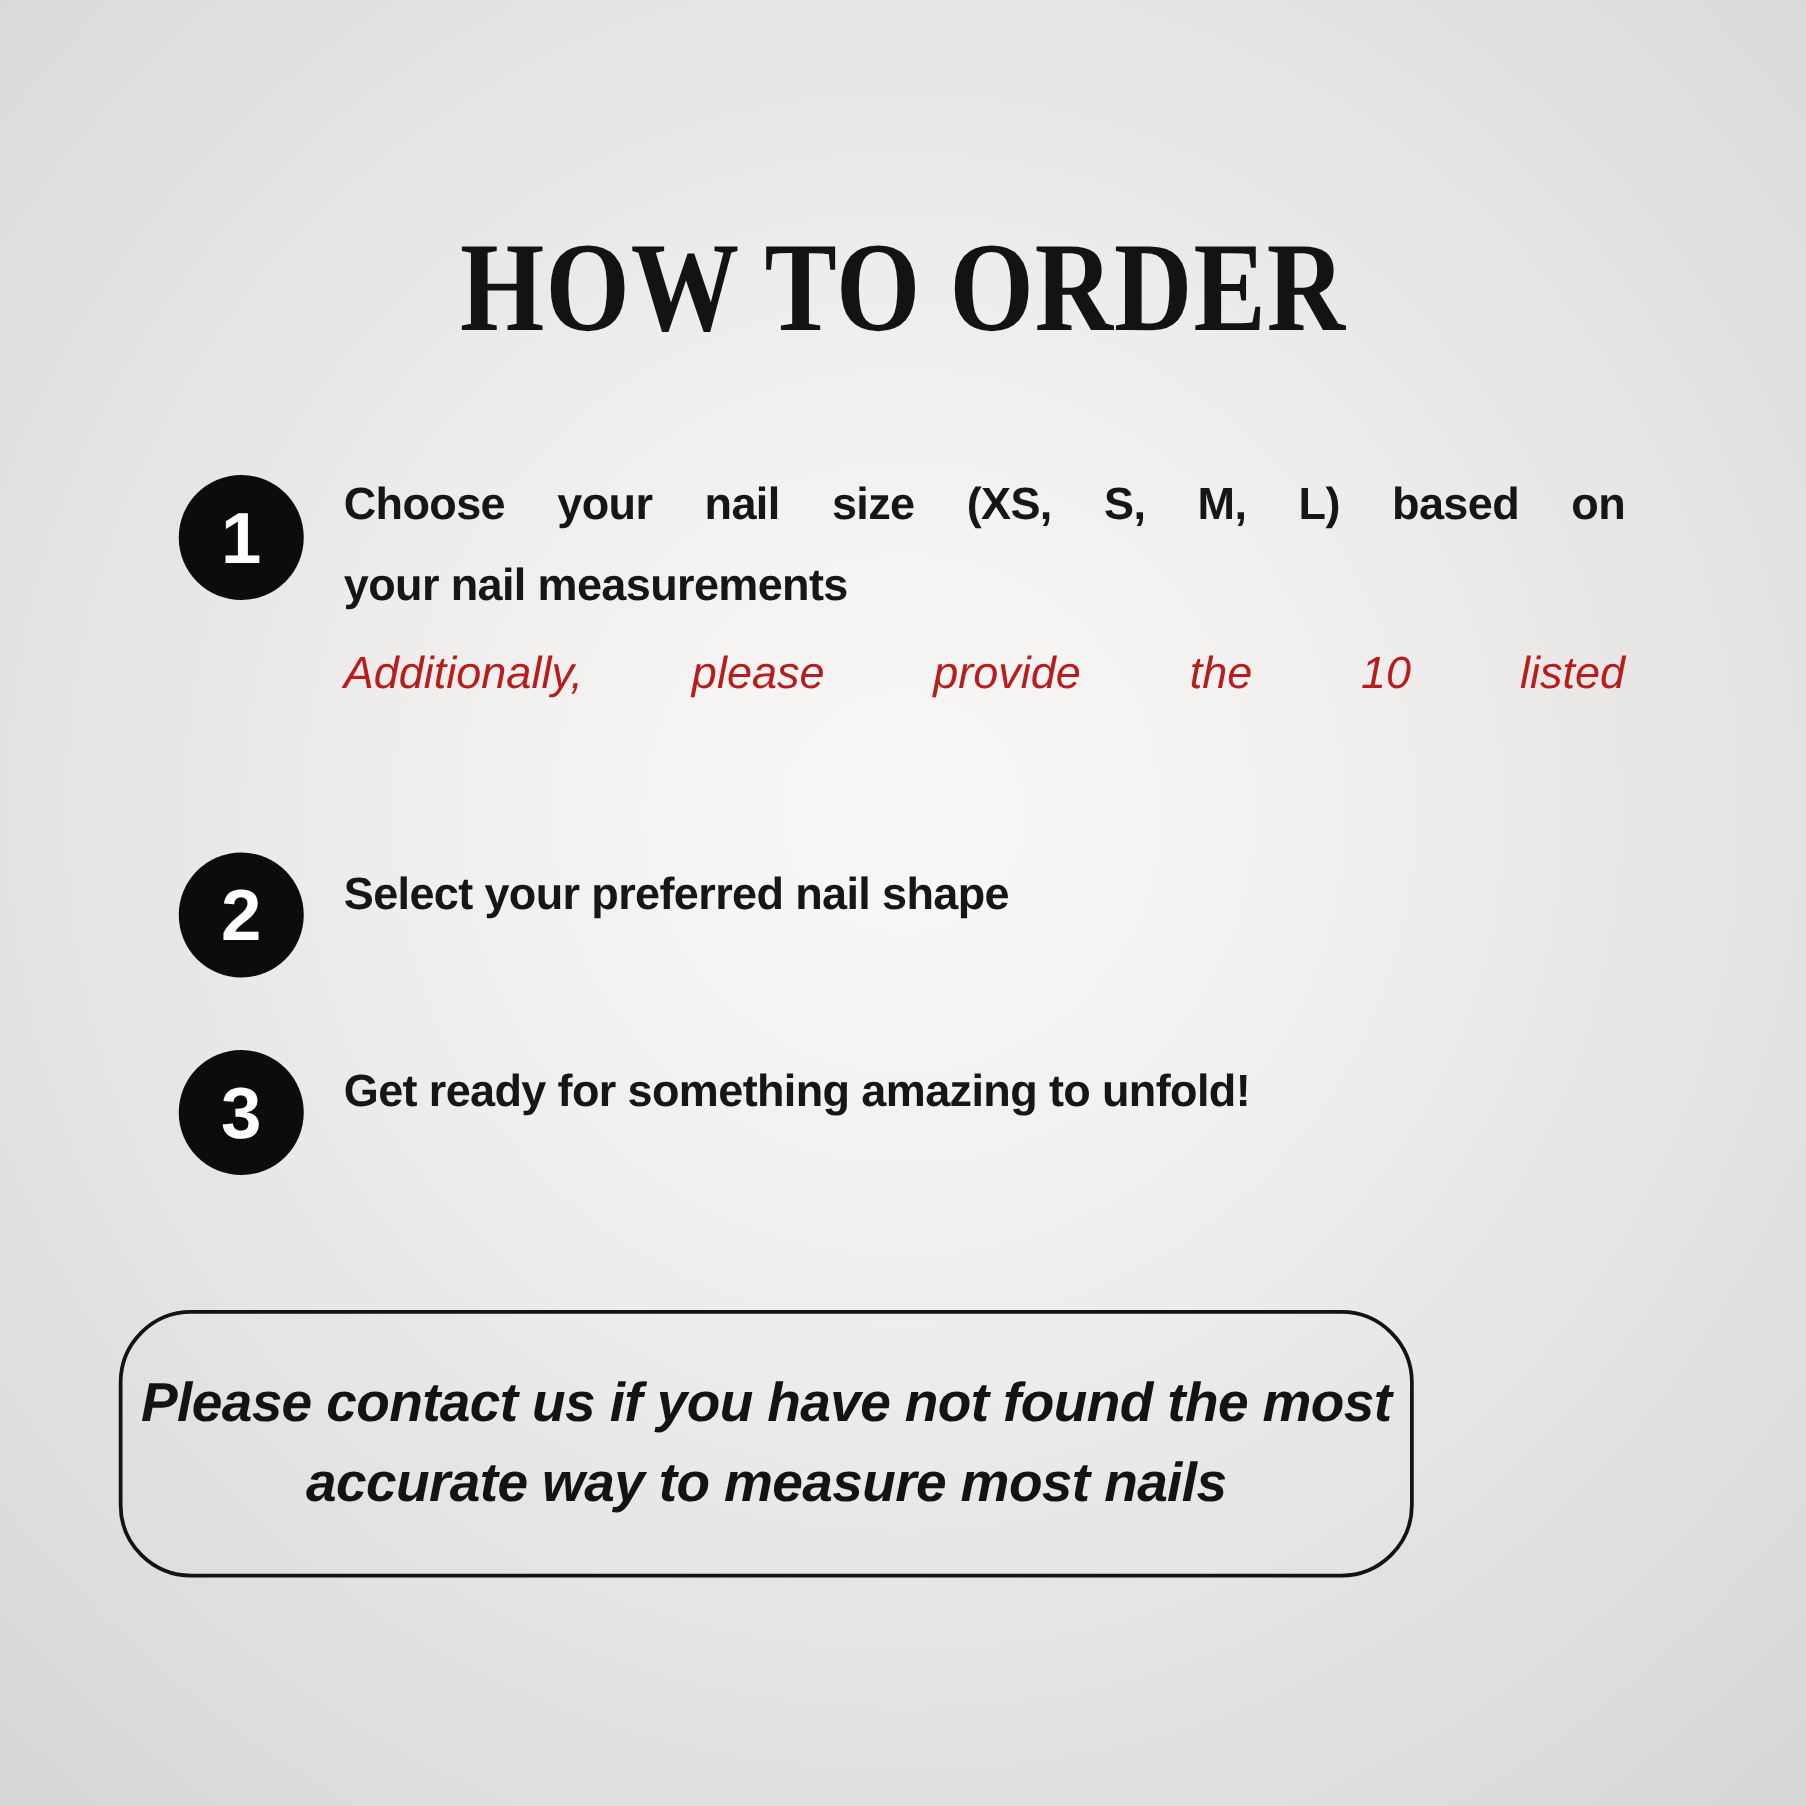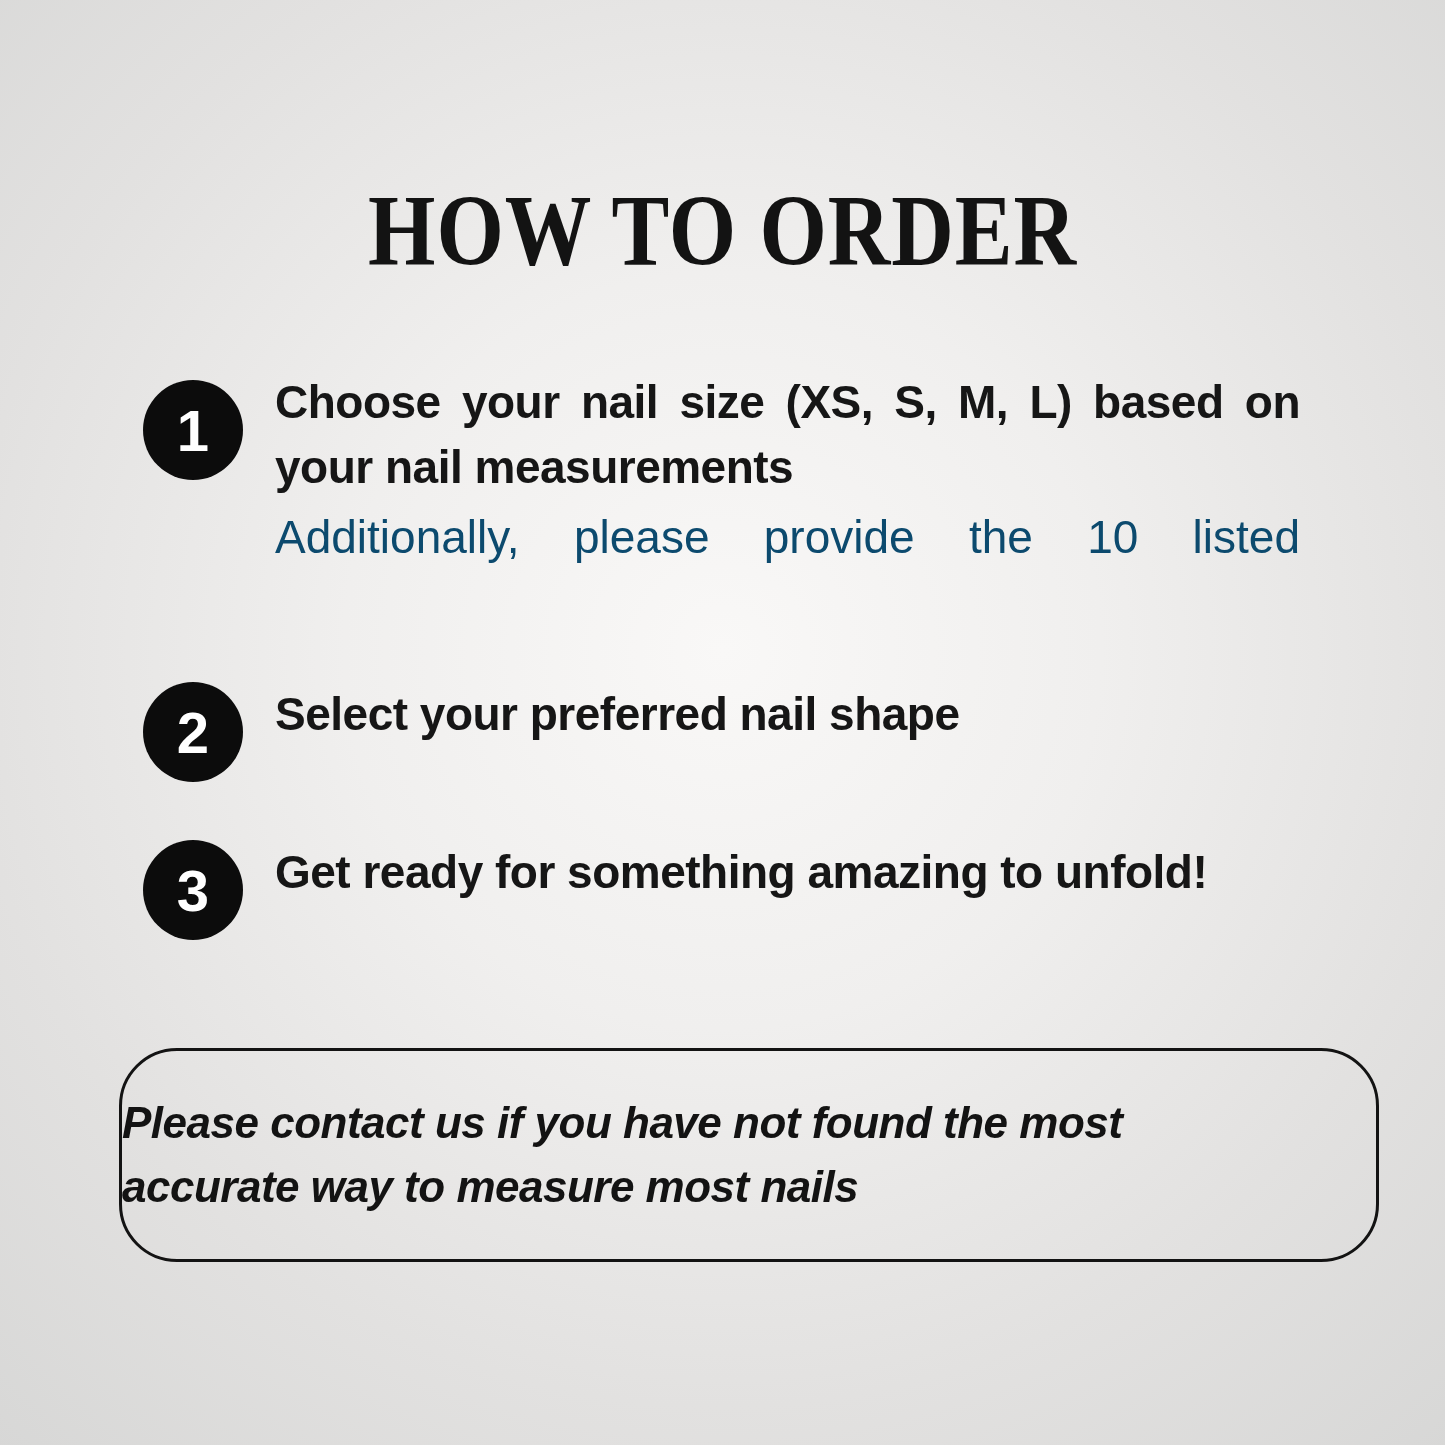--- a/index.html
+++ b/index.html
@@ -50,61 +50,61 @@
     color: #ffffff;
     display: flex;
     align-items: center;
     justify-content: center;
     font-size: 58px;
     font-weight: 700;
   }
   .step-body { margin-left: 32px; width: 1025px; }
 
   .line {
-    font-size: 46px;
+    font-size: 36px;
     font-weight: 700;
     line-height: 65px;
     letter-spacing: -0.5px;
     color: #161616;
   }
   .jfy {
     text-align: justify;
     text-align-last: justify;
   }
   .note { margin-top: 5px; }
   .note .line {
     font-weight: 400;
+    font-style: italic;
     letter-spacing: 0;
-    color: #0c4a6e;
+    color: #b91c1c;
   }
 
   #step1 { top: 370px; }
   #step1 .badge { margin-top: 10px; }
 
   #step2 { top: 682px; align-items: center; height: 100px; }
   #step3 { top: 840px; align-items: center; height: 100px; }
   #step2 .step-body, #step3 .step-body {
     display: flex; height: 100px;
   }
 
   
   .footer-box {
     position: absolute;
     left: 95px;
     top: 1048px;
-    width: 1260px;
+    width: 1036px;
     height: 214px;
     box-sizing: border-box;
     border: 3px solid #131313;
     border-radius: 58px;
     display: flex;
     flex-direction: column;
-    align-items: flex-start;
+    align-items: center;
     justify-content: center;
-    margin-left: 24px;
   }
   .footer-line {
     font-size: 44px;
     font-weight: 700;
     font-style: italic;
     line-height: 64px;
     letter-spacing: -0.5px;
     text-align: center;
     color: #131313;
   }

